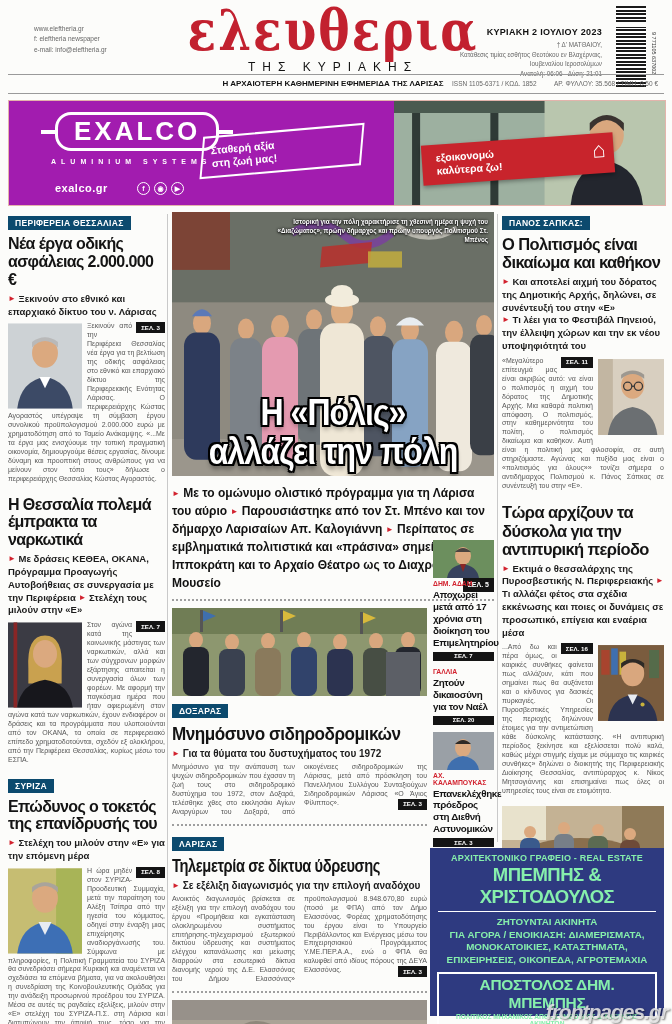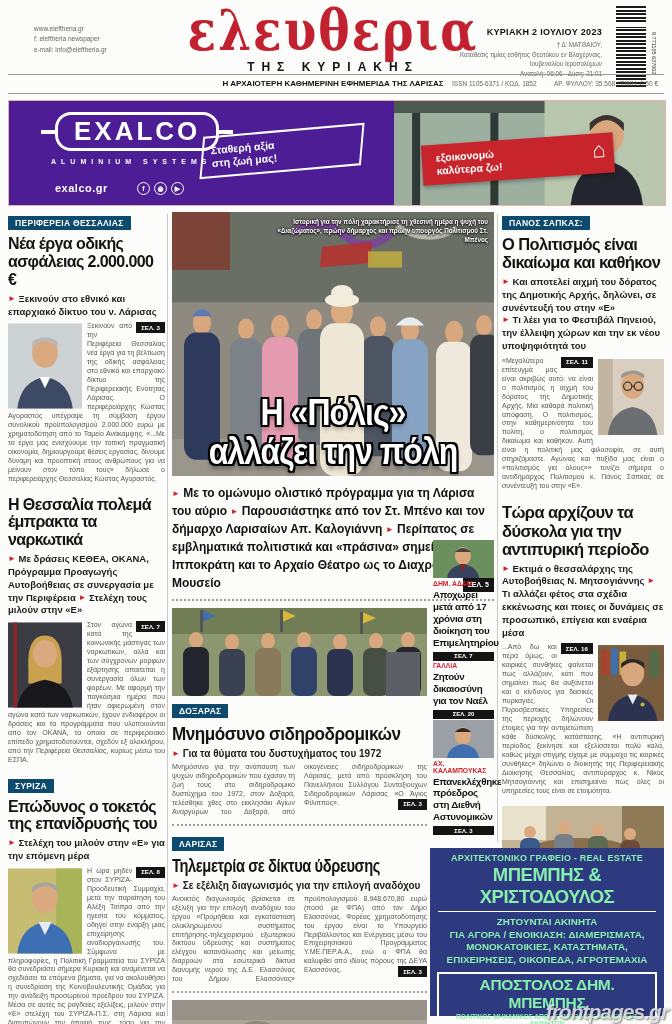--- a/index.html
+++ b/index.html
@@ -3,37 +3,37 @@
 <meta charset="utf-8">
 <style>
   html,body{margin:0;padding:0;background:#9a9a9a;}
   .page{position:relative;width:672px;height:1024px;margin:0 auto;background:#fcfcfa;
         font-family:"Liberation Sans",sans-serif;overflow:hidden;color:#222;}
   
   .mh-contact{position:absolute;top:24px;left:34px;font-size:6.5px;color:#666;line-height:1.6;}
   .mh-logo{position:absolute;top:2px;left:168px;width:330px;text-align:center;}
   .mh-title{font-family:"DejaVu Serif",serif;font-weight:bold;color:#c2212f;font-size:47px;
             line-height:1.05;letter-spacing:2px;transform:scaleY(1.18);transform-origin:center top;}
-  .mh-sub{font-size:12px;letter-spacing:7px;font-weight:bold;color:#131313;margin-top:9px;}
+  .mh-sub{font-size:12px;letter-spacing:7px;font-weight:normal;color:#131313;margin-top:9px;}
   .mh-date{position:absolute;top:26px;right:70px;text-align:right;font-size:6.3px;color:#666;line-height:1.55;}
   .mh-date .d1{font-size:9px;font-weight:bold;color:#111;letter-spacing:.3px;}
   .mh-barcode{position:absolute;top:6px;right:16px;width:40px;height:86px;}
   .bc{width:30px;background:repeating-linear-gradient(0deg,#1a1a1a 0 1.6px,#fff 1.6px 3.4px,#1a1a1a 3.4px 4.6px,#fff 4.6px 7px);}
   .bc1{height:16px;margin-bottom:5px;}
   .bc2{height:60px;}
   .bc-num{position:absolute;top:26px;right:-1px;font-size:5.5px;color:#333;writing-mode:vertical-rl;}
   .mh-rule{position:absolute;left:8px;right:8px;border-top:1.5px solid #9a9a9a;}
   .r1{top:74px;} .r2{top:93px;}
   .mh-tagline{position:absolute;top:79px;left:180px;width:306px;text-align:center;
               font-size:8px;font-weight:bold;color:#111;}
   .mh-issn{position:absolute;top:80px;left:452px;font-size:6.5px;color:#666;}
   .mh-issue{position:absolute;top:80px;right:14px;font-size:6.5px;color:#666;}
   
   .exalco{position:absolute;top:100px;left:8px;width:656px;height:104px;display:flex;border:1px solid #e3b4ac;}
-  .ex-red{width:385px;background:#4c1d95;position:relative;color:#fff;flex:none;}
+  .ex-red{width:385px;background:#a21caf;position:relative;color:#fff;flex:none;}
   .ex-logo{position:absolute;top:11px;left:46px;border:3px solid #fff;border-radius:16px;
            padding:1px 16px;font-size:26px;font-weight:bold;letter-spacing:3px;}
   .ex-logo:before,.ex-logo:after{content:"";position:absolute;top:50%;width:14px;height:4px;background:#fff;margin-top:-2px;}
   .ex-logo:before{left:-17px;} .ex-logo:after{right:-17px;}
   .ex-logosub{position:absolute;top:57px;left:42px;font-size:7px;letter-spacing:5px;font-weight:bold;}
   .ex-slogan{position:absolute;top:29px;left:192px;width:142px;padding:6px 8px;border:2px solid #fff;
              transform:rotate(-5deg) skewX(-10deg);font-size:10.5px;font-weight:bold;line-height:1.25;}
   .ex-slogan>div{transform:skewX(10deg);}
   .ex-web{position:absolute;bottom:11px;left:46px;font-size:11px;font-weight:bold;letter-spacing:.5px;}
   .ex-social{position:absolute;bottom:10px;left:128px;display:flex;gap:4px;}
@@ -81,21 +81,21 @@
   .cphoto{width:255px;height:88px;position:relative;overflow:hidden;margin-bottom:4px;}
   .chl{font-weight:bold;color:#141414;font-size:19px;letter-spacing:-0.5px;white-space:nowrap;
        transform:scaleX(.9);transform-origin:left;margin:2px 0 3px;}
   .chl2{font-size:17.5px;transform:scaleX(.84);}
   .csub{font-size:10px;font-weight:bold;color:#1c1c1c;margin-bottom:4px;}
   .cols2{columns:2;column-gap:9px;}
   .firebox{position:relative;width:255px;height:96px;overflow:hidden;margin-bottom:4px;}
   .fire-badge{float:right;background:#111;color:#fff;font-size:6.5px;font-weight:bold;
               padding:6px 4px;margin:2px 0 2px 6px;}
   
-  .mini-item{margin-bottom:1px;}
+  .mini-item{margin-bottom:7px;}
   .mini-photo{width:61px;height:38px;margin-bottom:2px;}
   .mini-kick{display:block;color:#d2222e;font-weight:bold;font-size:6.8px;margin:1px 0 2px;}
   .mini-txt{font-size:9.8px;font-weight:bold;color:#141414;line-height:1.22;letter-spacing:-0.3px;}
   .mini-badge{display:block;background:#141414;color:#fff;font-size:6px;font-weight:bold;
               text-align:center;padding:1.5px 0;margin-top:3px;}
   
   .rhl{font-size:16.5px;}
   
   .bebis{position:absolute;top:848px;left:430px;width:234px;height:168px;background:#2e3a80;
          color:#86efac;text-align:center;padding-top:5px;box-sizing:border-box;}
@@ -470,21 +470,21 @@
         </span>
         <span class="badge">ΣΕΛ. 11</span>
         <span>«Μεγαλύτερο επίτευγμά μας είναι ακριβώς αυτό: να είναι ο πολιτισμός η αιχμή του δόρατος της Δημοτικής Αρχής. Μια καθαρά πολιτική απόφαση. Ο πολιτισμός, στην καθημερινότητα του πολίτη, ο πολιτισμός δικαίωμα και καθήκον. Αυτή είναι η πολιτική μας φιλοσοφία, σε αυτή στηριζόμαστε. Αγώνας και πυξίδα μας είναι ο «πολιτισμός για όλους»» τονίζει σήμερα ο αντιδήμαρχος Πολιτισμού κ. Πάνος Σάπκας σε συνέντευξή του στην «Ε».</span>
       </div>
     </div>
 
     <div class="art">
       <div class="hl rhl">Τώρα αρχίζουν τα δύσκολα για την αντιπυρική περίοδο</div>
       <div class="sub">
         <span class="arr">►</span>
-        <span>Εκτιμά ο θεσσαλάρχης της Αυτοβοήθειας Ν. Μητσογιάννης</span>
+        <span>Εκτιμά ο θεσσαλάρχης της Πυροσβεστικής Ν. Περιφερειακής</span>
         <span class="arr">►</span>
         <span>Τι αλλάζει φέτος στα σχέδια εκκένωσης και ποιες οι δυνάμεις σε προσωπικό, επίγεια και εναέρια μέσα</span>
       </div>
       <div class="body">
         <span class="pf-r">
           <svg class="pf" viewBox="0 0 80 92">
               <rect width="80" height="92" fill="#7a5c3e"></rect>
               <rect x="4" y="6" width="10" height="30" fill="#a8442e"></rect>
               <rect x="16" y="4" width="8" height="32" fill="#3f6fae"></rect>
               <rect x="26" y="8" width="8" height="28" fill="#c8b23c"></rect>

